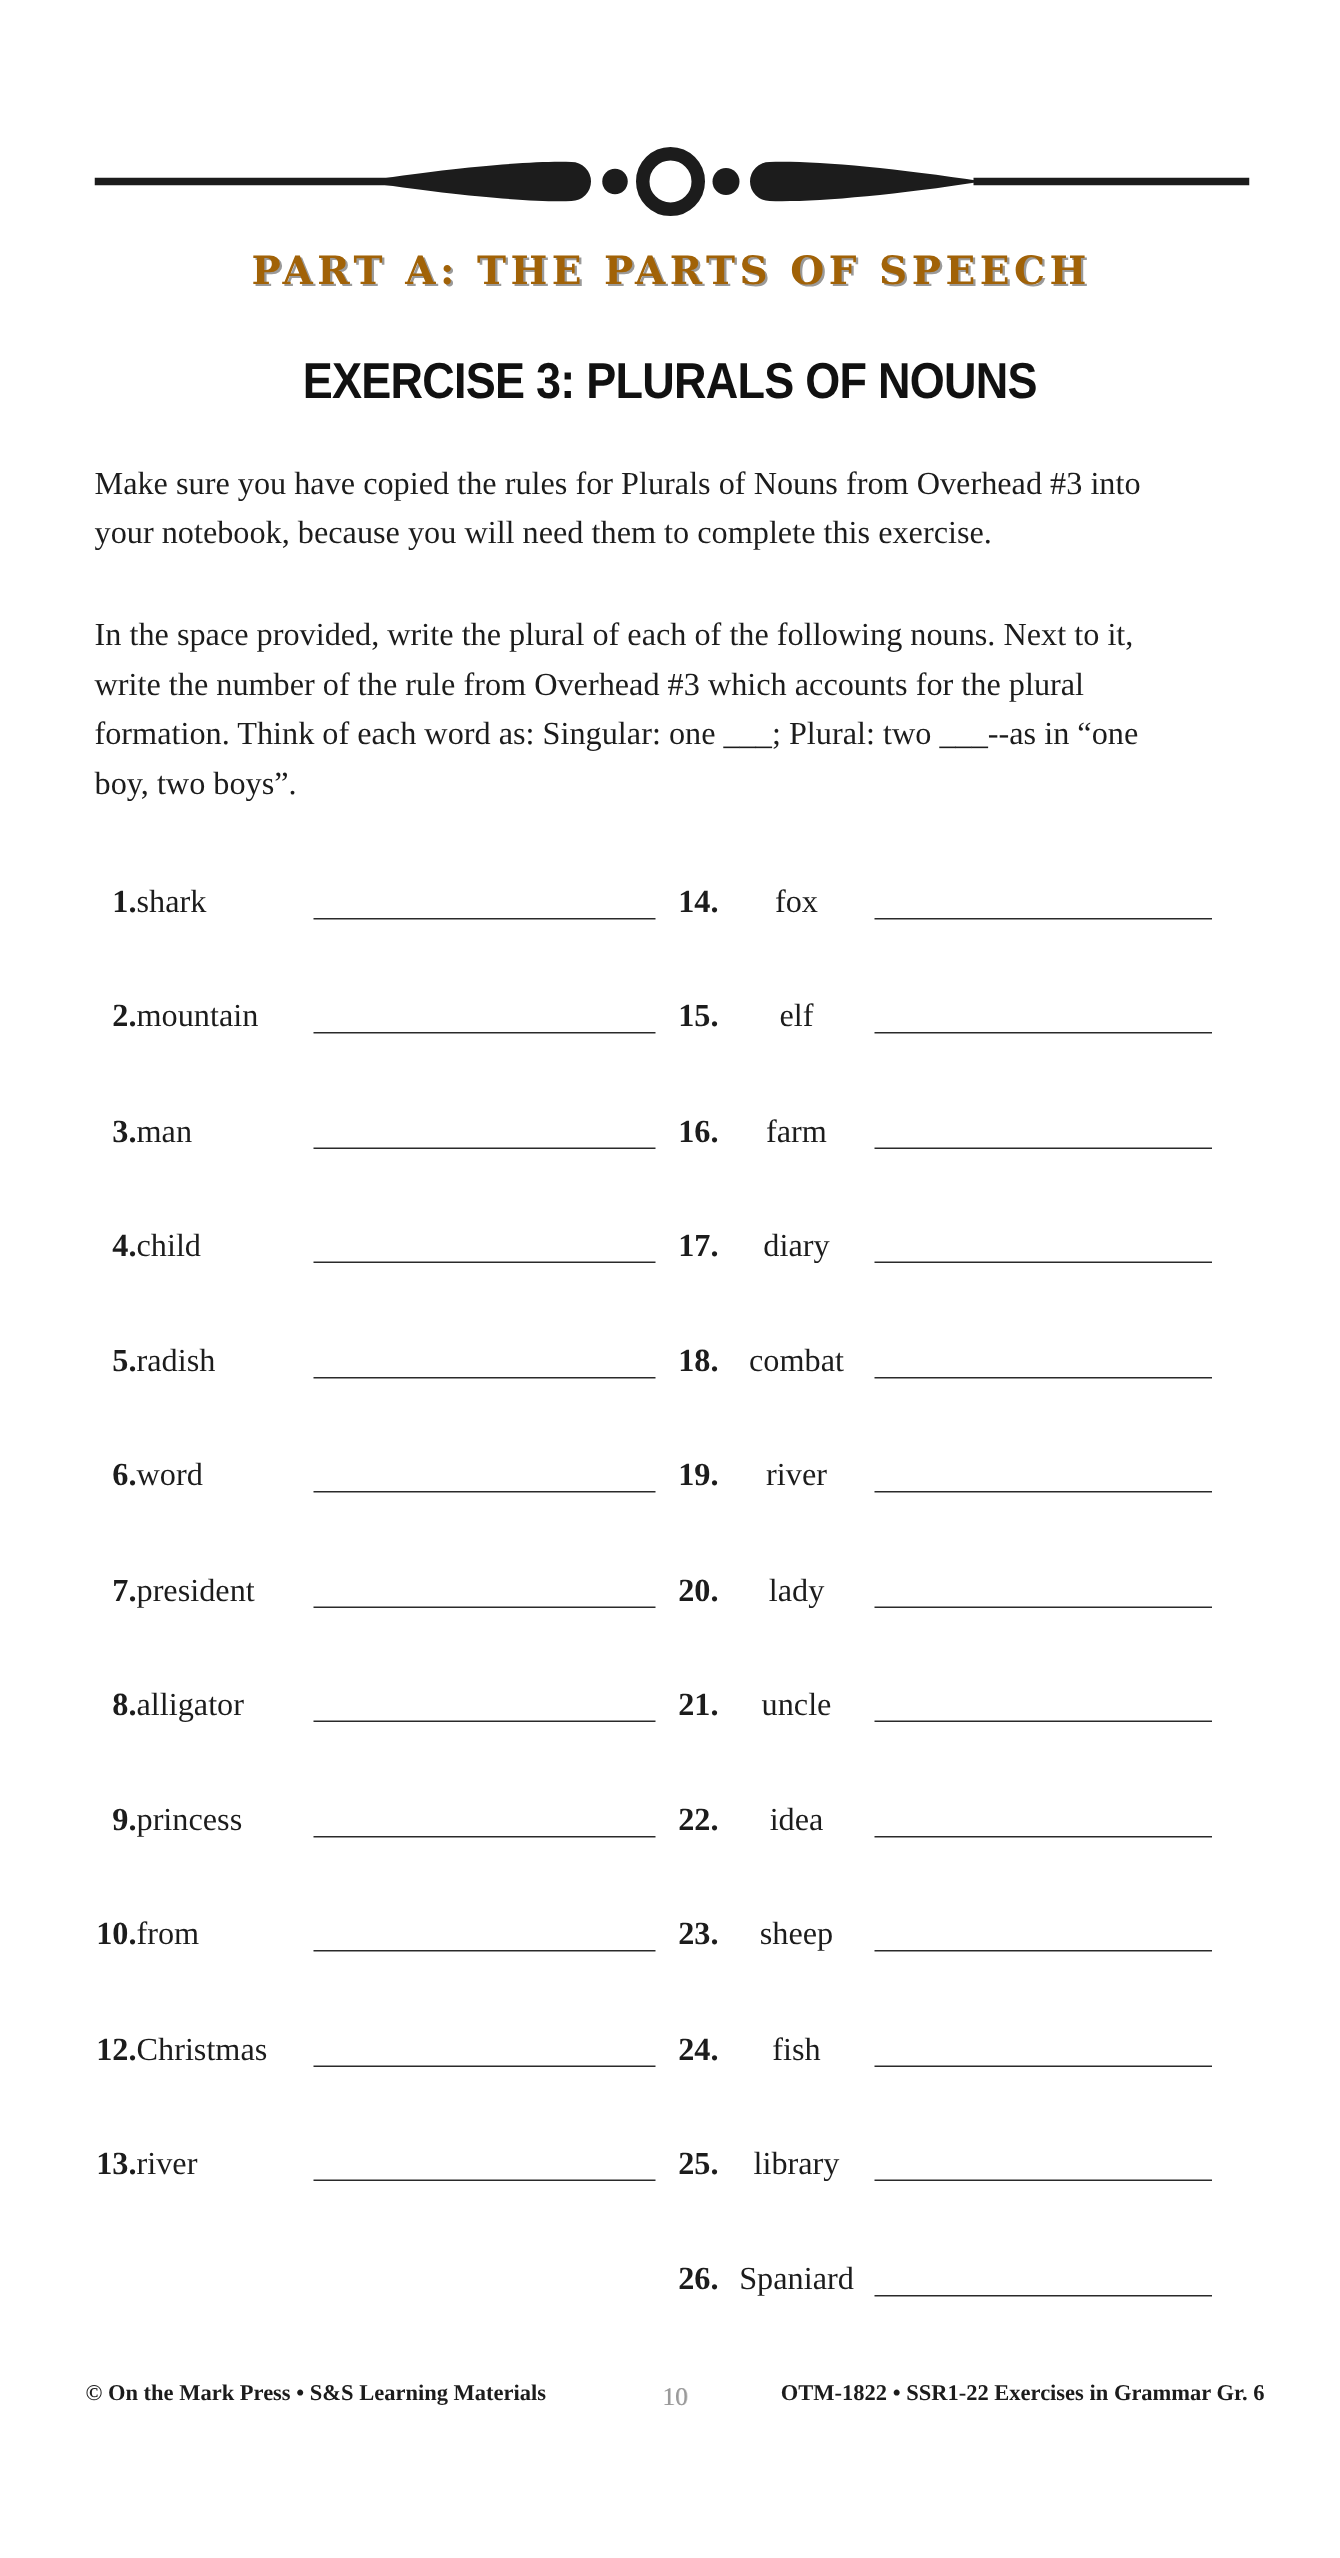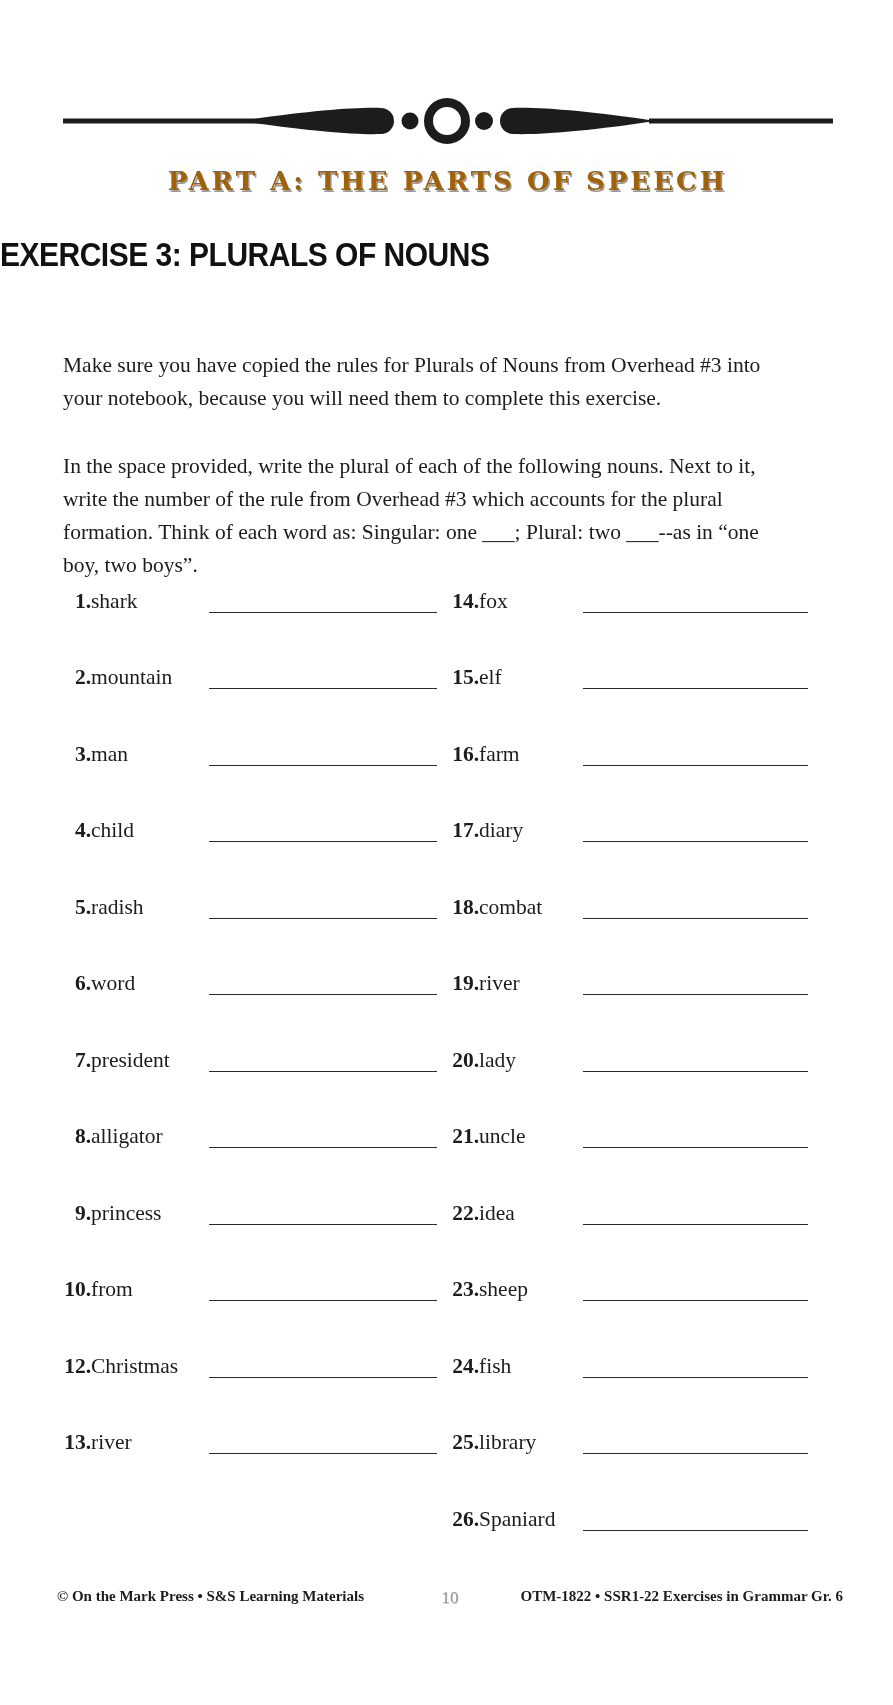--- a/index.html
+++ b/index.html
@@ -20,32 +20,33 @@
   .part-title{
     position:absolute;top:166px;left:1px;width:100%;
     text-align:center;
     font-family:"DejaVu Serif", serif;
     font-weight:bold;font-size:26px;letter-spacing:3px;
     color:#a16207;
     text-shadow:1.5px 1.5px 0 #9a9a9a;
   }
   .exercise-title{
     position:absolute;top:238px;left:0;width:100%;
+    text-align:center;
   }
   .exercise-title span{
     display:inline-block;
     font-family:"Liberation Sans", sans-serif;
     font-weight:bold;font-size:30px;letter-spacing:-0.5px;
     transform:scaleY(1.12);
     color:#111;
   }
   
   .instructions{
     position:absolute;top:306px;left:63px;width:712px;
-    font-size:21.5px;line-height:33px;margin-top:43px;
+    font-size:21.5px;line-height:33px;
   }
   .instructions p{margin:0 0 0 0;}
   .instructions p + p{margin-top:35px;}
   
   .worksheet{
     position:absolute;top:537px;left:63px;width:775px;
     display:flex;
   }
   .col-left{width:374px;margin-right:8px;}
   .col-right{flex:1;}
@@ -54,21 +55,21 @@
     display:flex;align-items:flex-end;
     font-size:21.5px;
   }
   .item-num{
     font-weight:bold;text-align:right;flex:0 0 auto;
   }
   .col-left .item-num{width:28px;}
   .col-right .item-num{width:34px;}
   .item-word{flex:0 0 auto;}
   .col-left .item-word{width:118px;}
-  .col-right .item-word{width:104px;}
+  .col-right .item-word{width:104px;text-align:center;}
   .answer-blank{
     flex:1 1 auto;height:10px;
     border-bottom:1.6px solid #2a2a2a;
     margin-bottom:1px;
   }
   .col-right .answer-blank{margin-right:30px;}
   
   .footer{
     position:absolute;top:1588px;left:57px;right:50px;
     display:flex;align-items:baseline;

